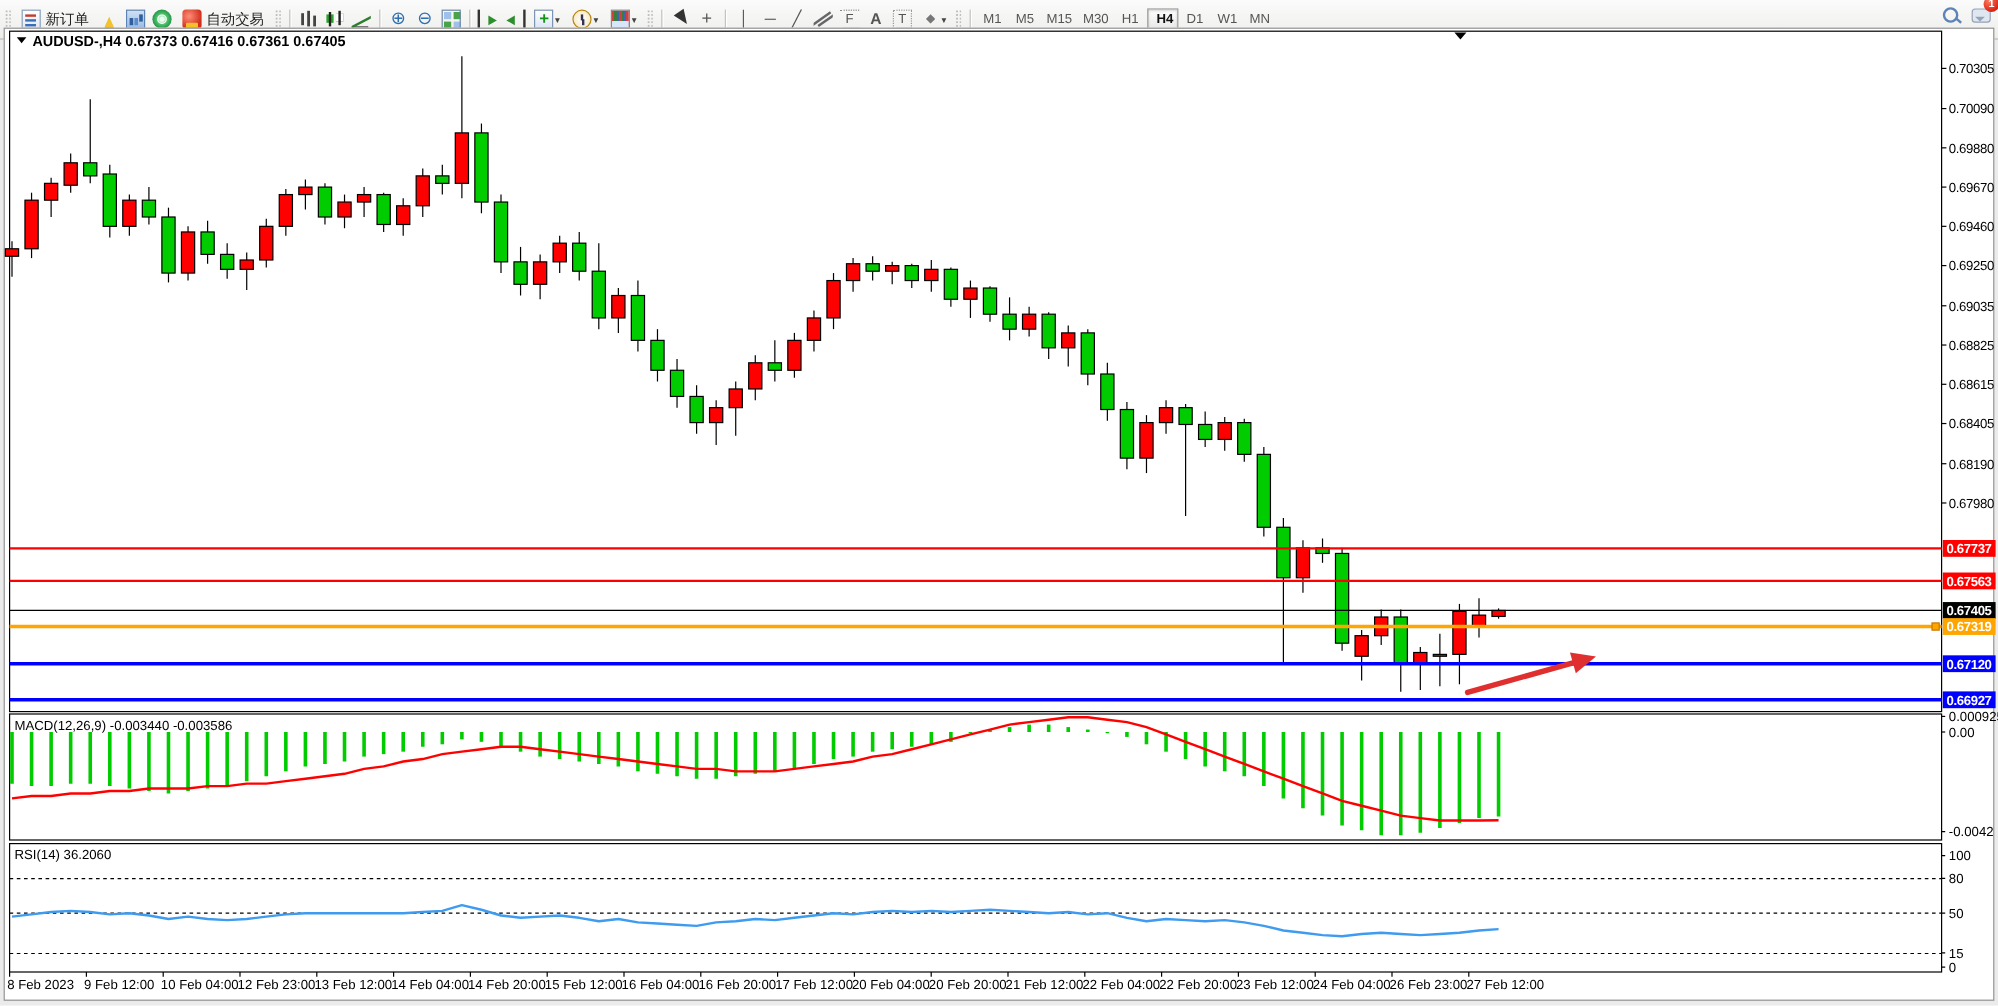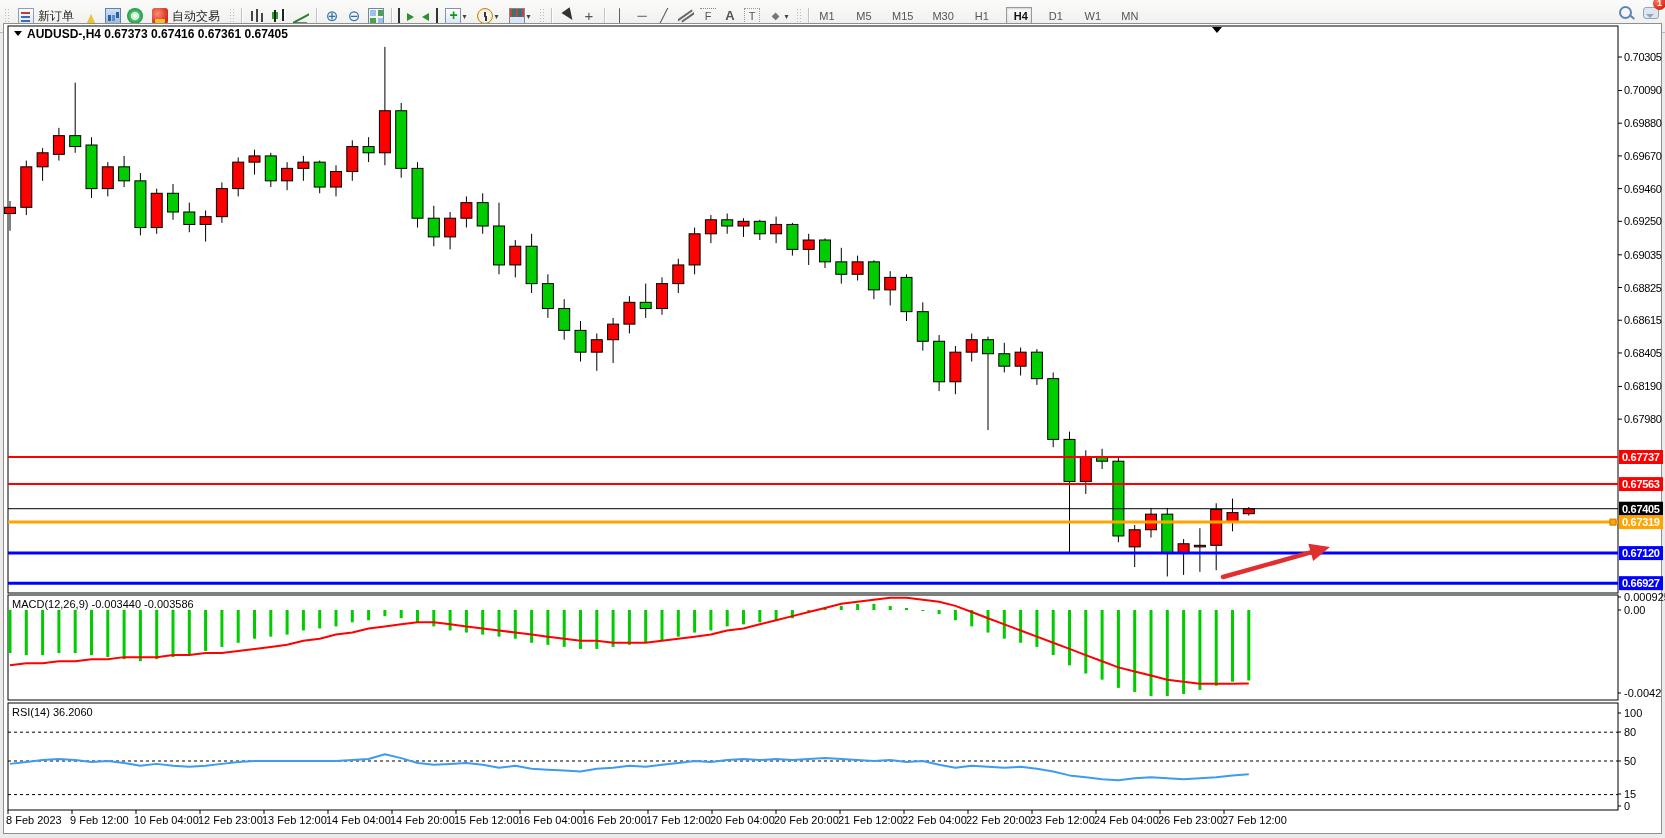--- a/index.html
+++ b/index.html
@@ -194,21 +194,21 @@
     </span>
   <span class="tb-ic">
       <span class="ic ic-label">T</span>
     </span>
   <span class="tb-ic" style="width:28px">
     <span class="ic ic-glyph" style="color:#777;font-size:10px">◆</span>
     <span class="caret">▾</span>
   </span>
   <span class="grip"></span>
     <span class="sep"></span>
-  <span id="tf-strip" style="display:inline-flex;gap:11px">
+  <span id="tf-strip" style="display:inline-flex;gap:1px">
       <button class="tf-btn">M1</button>
       <button class="tf-btn">M5</button>
       <button class="tf-btn">M15</button>
       <button class="tf-btn">M30</button>
       <button class="tf-btn">H1</button>
       <button class="tf-btn active">H4</button>
       <button class="tf-btn">D1</button>
       <button class="tf-btn">W1</button>
       <button class="tf-btn">MN</button>
     </span>

